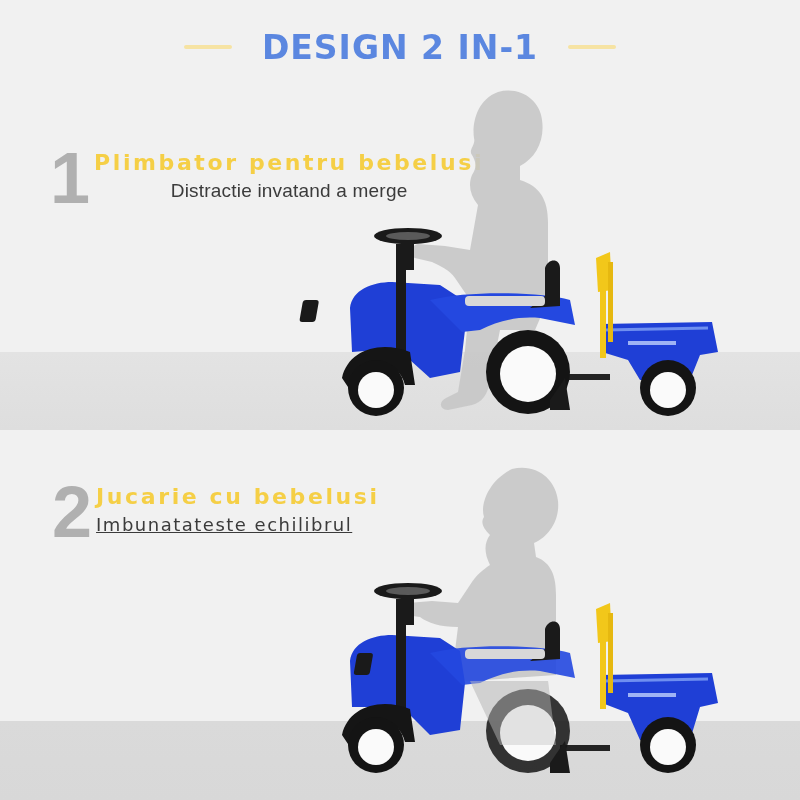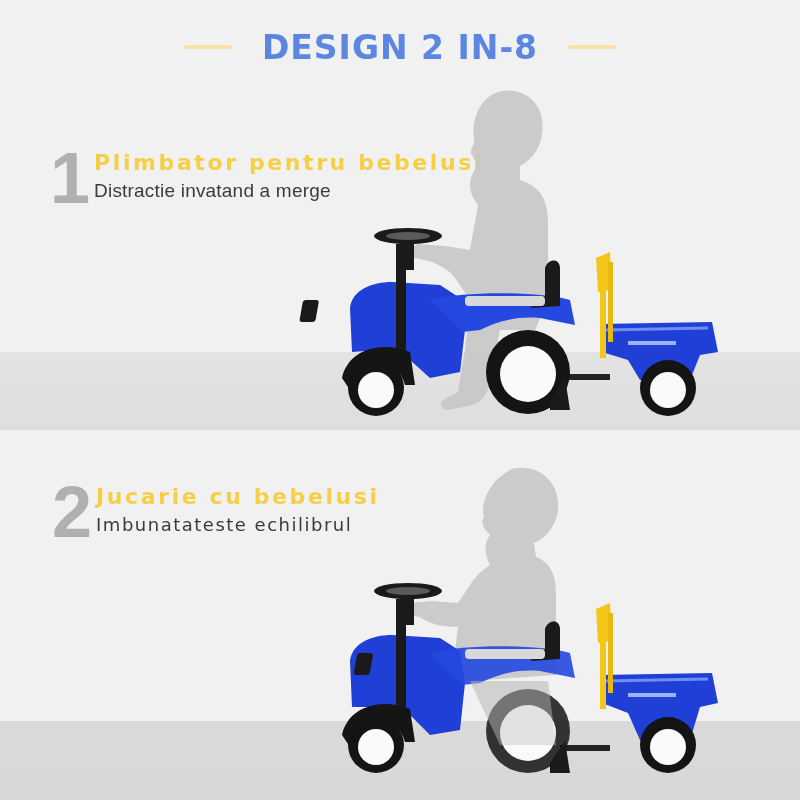--- a/index.html
+++ b/index.html
@@ -38,30 +38,30 @@
     color: #b0b0b0; font-size: 72px; line-height: 60px; margin-right: 4px;
   }
   .feat-text { display: flex; flex-direction: column; }
   .feat-title {
     color: #f5cf46; font-weight: bold; font-size: 22px; letter-spacing: 2.6px;
     line-height: 30px; white-space: nowrap;
   }
   .feat-sub {
     color: #3b3b3b; font-size: 18px; line-height: 26px; white-space: nowrap;
   }
-  .panel-1 .feat-sub { letter-spacing: 0.2px; font-family: "Liberation Sans", sans-serif; font-size: 19px; }
-  .panel-2 .feat-sub { letter-spacing: 1.5px; }
+  .panel-1 .feat-sub { letter-spacing: 0.2px; font-family: "Liberation Sans", sans-serif; font-size: 19px; text-align: center; }
+  .panel-2 .feat-sub { letter-spacing: 1.5px; text-decoration: underline; }
   .scene { position: absolute; left: 0; top: 0; width: 800px; height: 100%; }
 </style>
 </head>
 <body>
 
 <div class="header">
   <div class="deco-line"></div>
-  <div class="title">DESIGN 2 IN-8</div>
+  <div class="title">DESIGN 2 IN-1</div>
   <div class="deco-line"></div>
 </div>
 
 <div class="panel panel-1">
   <div class="floor"></div>
 
   <div class="feature">
     <div class="feat-num">1</div>
     <div class="feat-text">
       <div class="feat-title">Plimbator pentru bebelusi</div>

